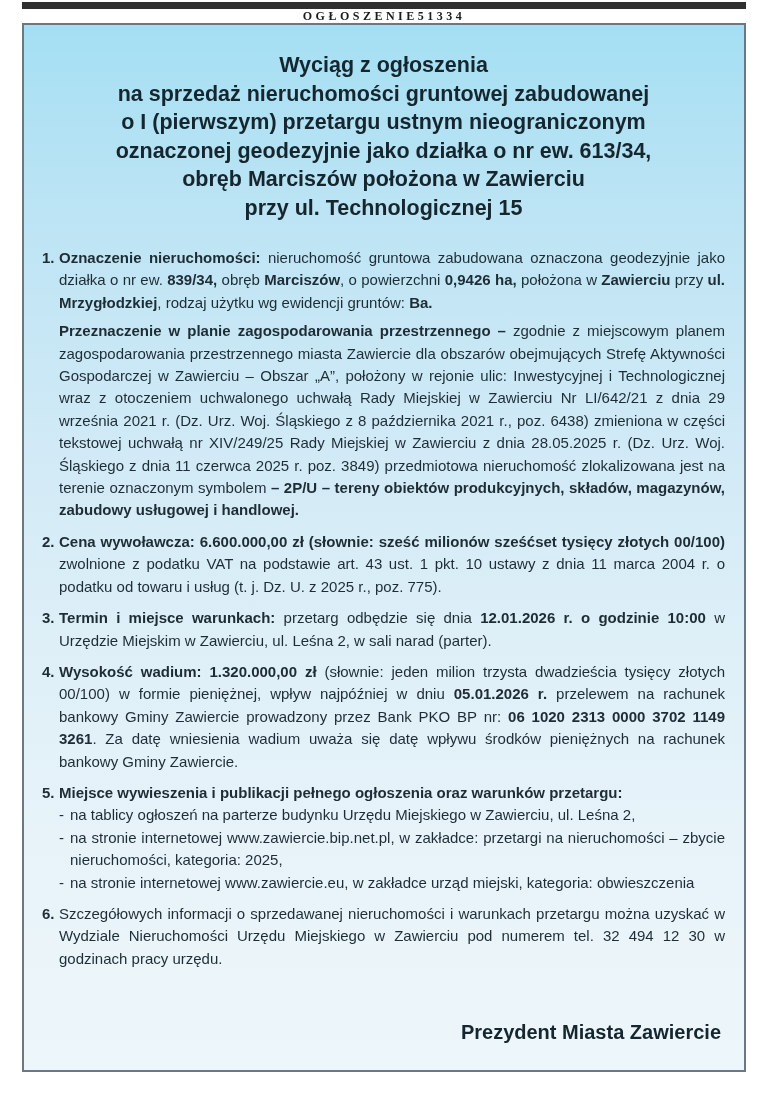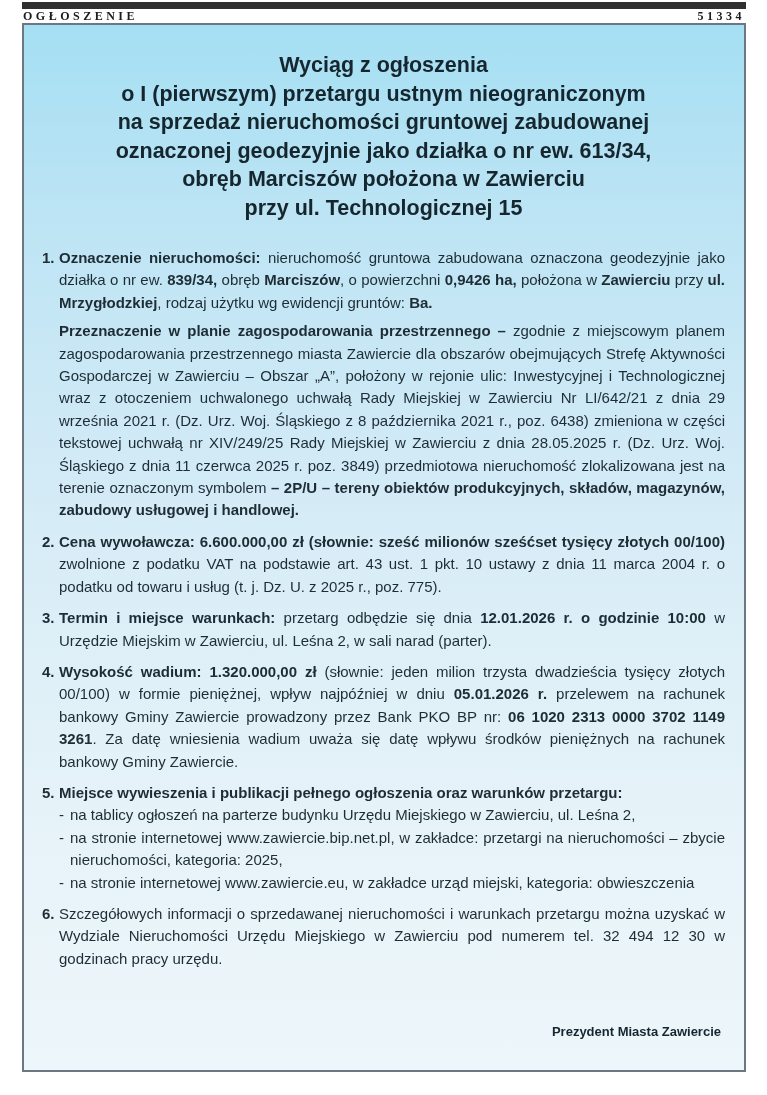--- a/index.html
+++ b/index.html
@@ -15,21 +15,21 @@
   .page{
     width:767px; height:1095px;
     padding:2px 21px 0 22px;
     background:#ffffff;
     font-family:"Liberation Sans", sans-serif;
     color:var(--ink);
   }
   
   .header-bar{ height:7px; background:var(--bar); }
   .header-row{
-    display:flex; justify-content:space-between; align-items:center;
+    display:flex; justify-content:center; align-items:center;
     height:14px; padding:0 1px;
     font-family:"Liberation Serif", serif;
     font-size:12px; font-weight:700; letter-spacing:3.5px;
     color:#1c1c1c;
   }
   
   .notice-box{
     height:1049px;
     border:2px solid var(--box-border);
     background:linear-gradient(180deg,
@@ -50,42 +50,42 @@
   }
   .item{ position:relative; padding-left:17px; margin-bottom:9px; }
   .item-number{ position:absolute; left:0; top:0; font-weight:700; }
   .para + .para{ margin-top:6px; }
   .para.dash{ position:relative; padding-left:11px; margin-top:0; }
   .dash-marker{ position:absolute; left:0; top:0; }
   b{ font-weight:700;margin-top:9px; }
   .signature{
     margin-top:auto;
     text-align:right; font-weight:700;
-    font-size:13px; line-height:20px;
+    font-size:20px; line-height:20px;
     padding:0 4px 14px 0; color:#16262e;
   }
 </style>
 </head>
 <body>
 
 <div class="page">
 
   <div class="header">
     <div class="header-bar"></div>
     <div class="header-row">
       <span class="header-left">OGŁOSZENIE</span>
       <span class="header-right">51334</span>
     </div>
   </div>
 
   <div class="notice-box">
     <div class="title">
         <div class="title-line">Wyciąg z ogłoszenia</div>
+        <div class="title-line">na sprzedaż nieruchomości gruntowej zabudowanej</div>
         <div class="title-line">o I (pierwszym) przetargu ustnym nieograniczonym</div>
-        <div class="title-line">na sprzedaż nieruchomości gruntowej zabudowanej</div>
         <div class="title-line">oznaczonej geodezyjnie jako działka o nr ew. 613/34,</div>
         <div class="title-line">obręb Marciszów położona w Zawierciu</div>
         <div class="title-line">przy ul. Technologicznej 15</div>
       </div>
     <ol class="items">
         <li class="item">
     <span class="item-number">1.</span>
     <div class="item-blocks">
             <div class="para"><b>Oznaczenie nieruchomości: </b><span>nieruchomość gruntowa zabudowana oznaczona geodezyjnie jako działka o nr ew. </span><b>839/34,</b><span> obręb </span><b>Marciszów</b><span>, o powierzchni </span><b>0,9426 ha,</b><span> położona w </span><b>Zawierciu</b><span> przy </span><b>ul. Mrzygłodzkiej</b><span>, rodzaj użytku wg ewidencji gruntów: </span><b>Ba.</b></div>
             <div class="para"><b>Przeznaczenie w planie zagospodarowania przestrzennego – </b><span>zgodnie z miejscowym planem zagospodarowania przestrzennego miasta Zawiercie dla obszarów obejmujących Strefę Aktywności Gospodarczej w Zawierciu – Obszar „A”, położony w rejonie ulic: Inwestycyjnej i Technologicznej wraz z otoczeniem uchwalonego uchwałą Rady Miejskiej w Zawierciu Nr LI/642/21 z dnia 29 września 2021 r. (Dz. Urz. Woj. Śląskiego z 8 października 2021 r., poz. 6438) zmieniona w części tekstowej uchwałą nr XIV/249/25 Rady Miejskiej w Zawierciu z dnia 28.05.2025 r. (Dz. Urz. Woj. Śląskiego z dnia 11 czerwca 2025 r. poz. 3849) przedmiotowa nieruchomość zlokalizowana jest na terenie oznaczonym symbolem </span><b>– 2P/U – tereny obiektów produkcyjnych, składów, magazynów, zabudowy usługowej i handlowej.</b></div>

